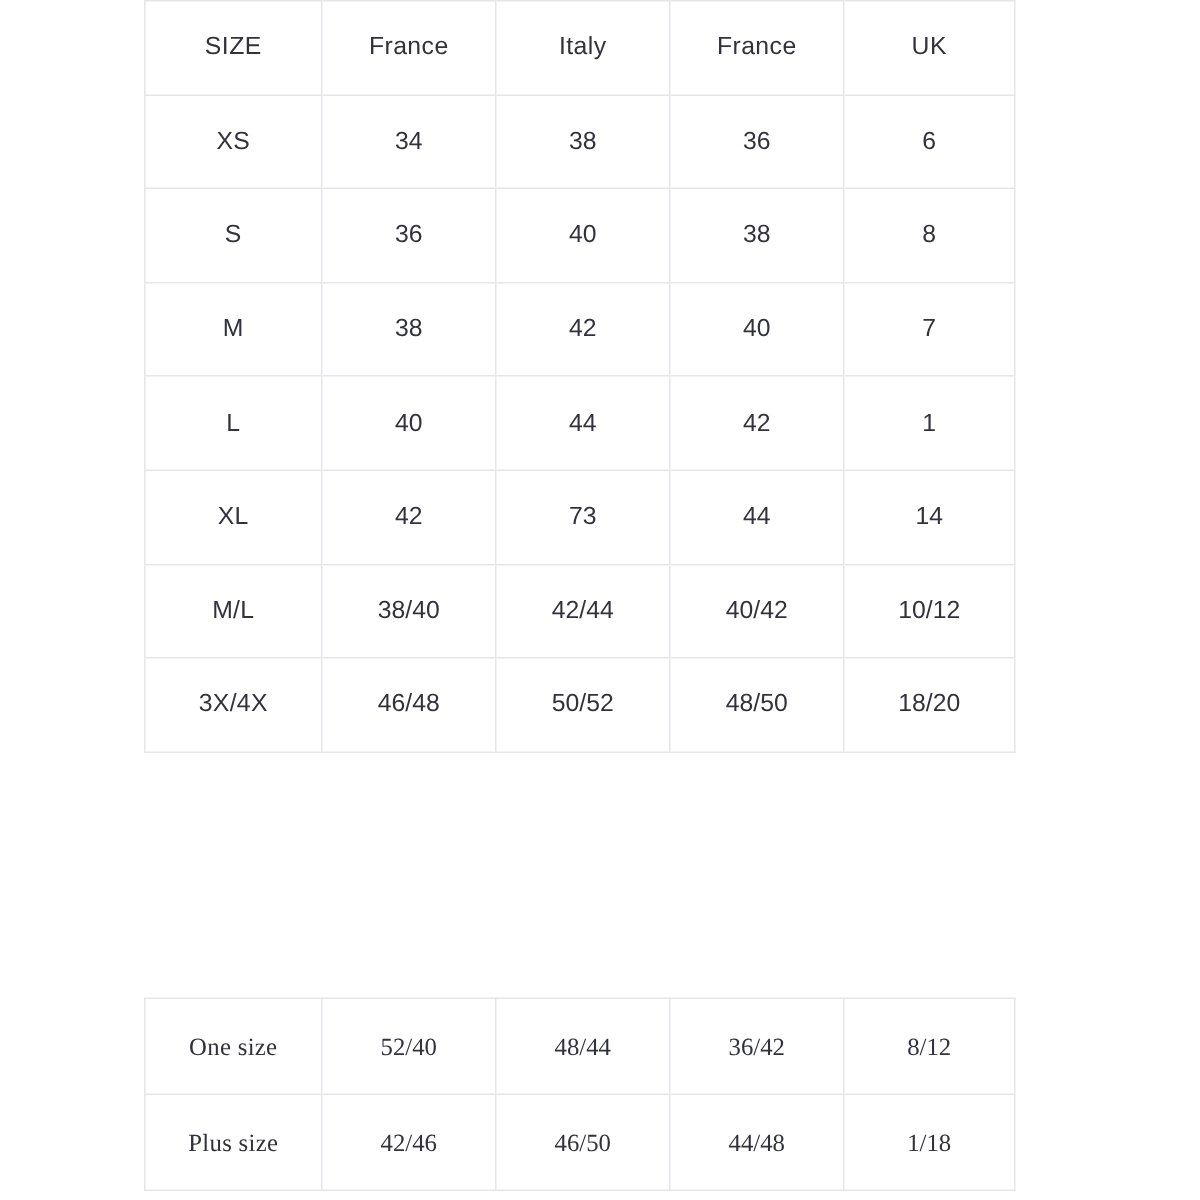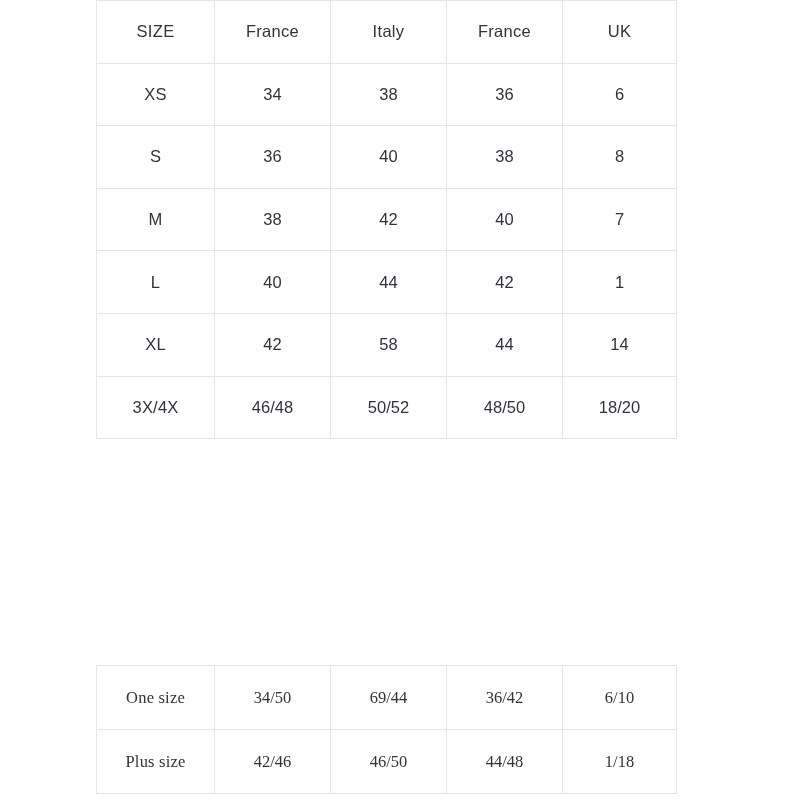--- a/index.html
+++ b/index.html
@@ -117,23 +117,30 @@
         <tr>
           <td class="rowlabel">L</td>
           <td class="val">40</td>
           <td class="val">44</td>
           <td class="val">42</td>
           <td class="val">1</td>
         </tr>
         <tr>
           <td class="rowlabel">XL</td>
           <td class="val">42</td>
-          <td class="val">58</td>
+          <td class="val">73</td>
           <td class="val">44</td>
           <td class="val">14</td>
+        </tr>
+        <tr>
+          <td class="rowlabel">M/L</td>
+          <td class="val">38/40</td>
+          <td class="val">42/44</td>
+          <td class="val">40/42</td>
+          <td class="val">10/12</td>
         </tr>
         <tr>
           <td class="rowlabel">3X/4X</td>
           <td class="val">46/48</td>
           <td class="val">50/52</td>
           <td class="val">48/50</td>
           <td class="val">18/20</td>
         </tr>
       </tbody>
     </table>
@@ -144,24 +151,24 @@
       <colgroup>
         <col class="c0">
           <col class="c1">
           <col class="c2">
           <col class="c3">
           <col class="c4">
       </colgroup>
       <tbody>
         <tr>
           <td class="rowlabel">One size</td>
-          <td class="val">34/50</td>
-          <td class="val">69/44</td>
+          <td class="val">52/40</td>
+          <td class="val">48/44</td>
           <td class="val">36/42</td>
-          <td class="val">6/10</td>
+          <td class="val">8/12</td>
         </tr>
         <tr>
           <td class="rowlabel">Plus size</td>
           <td class="val">42/46</td>
           <td class="val">46/50</td>
           <td class="val">44/48</td>
           <td class="val">1/18</td>
         </tr>
       </tbody>
     </table>

